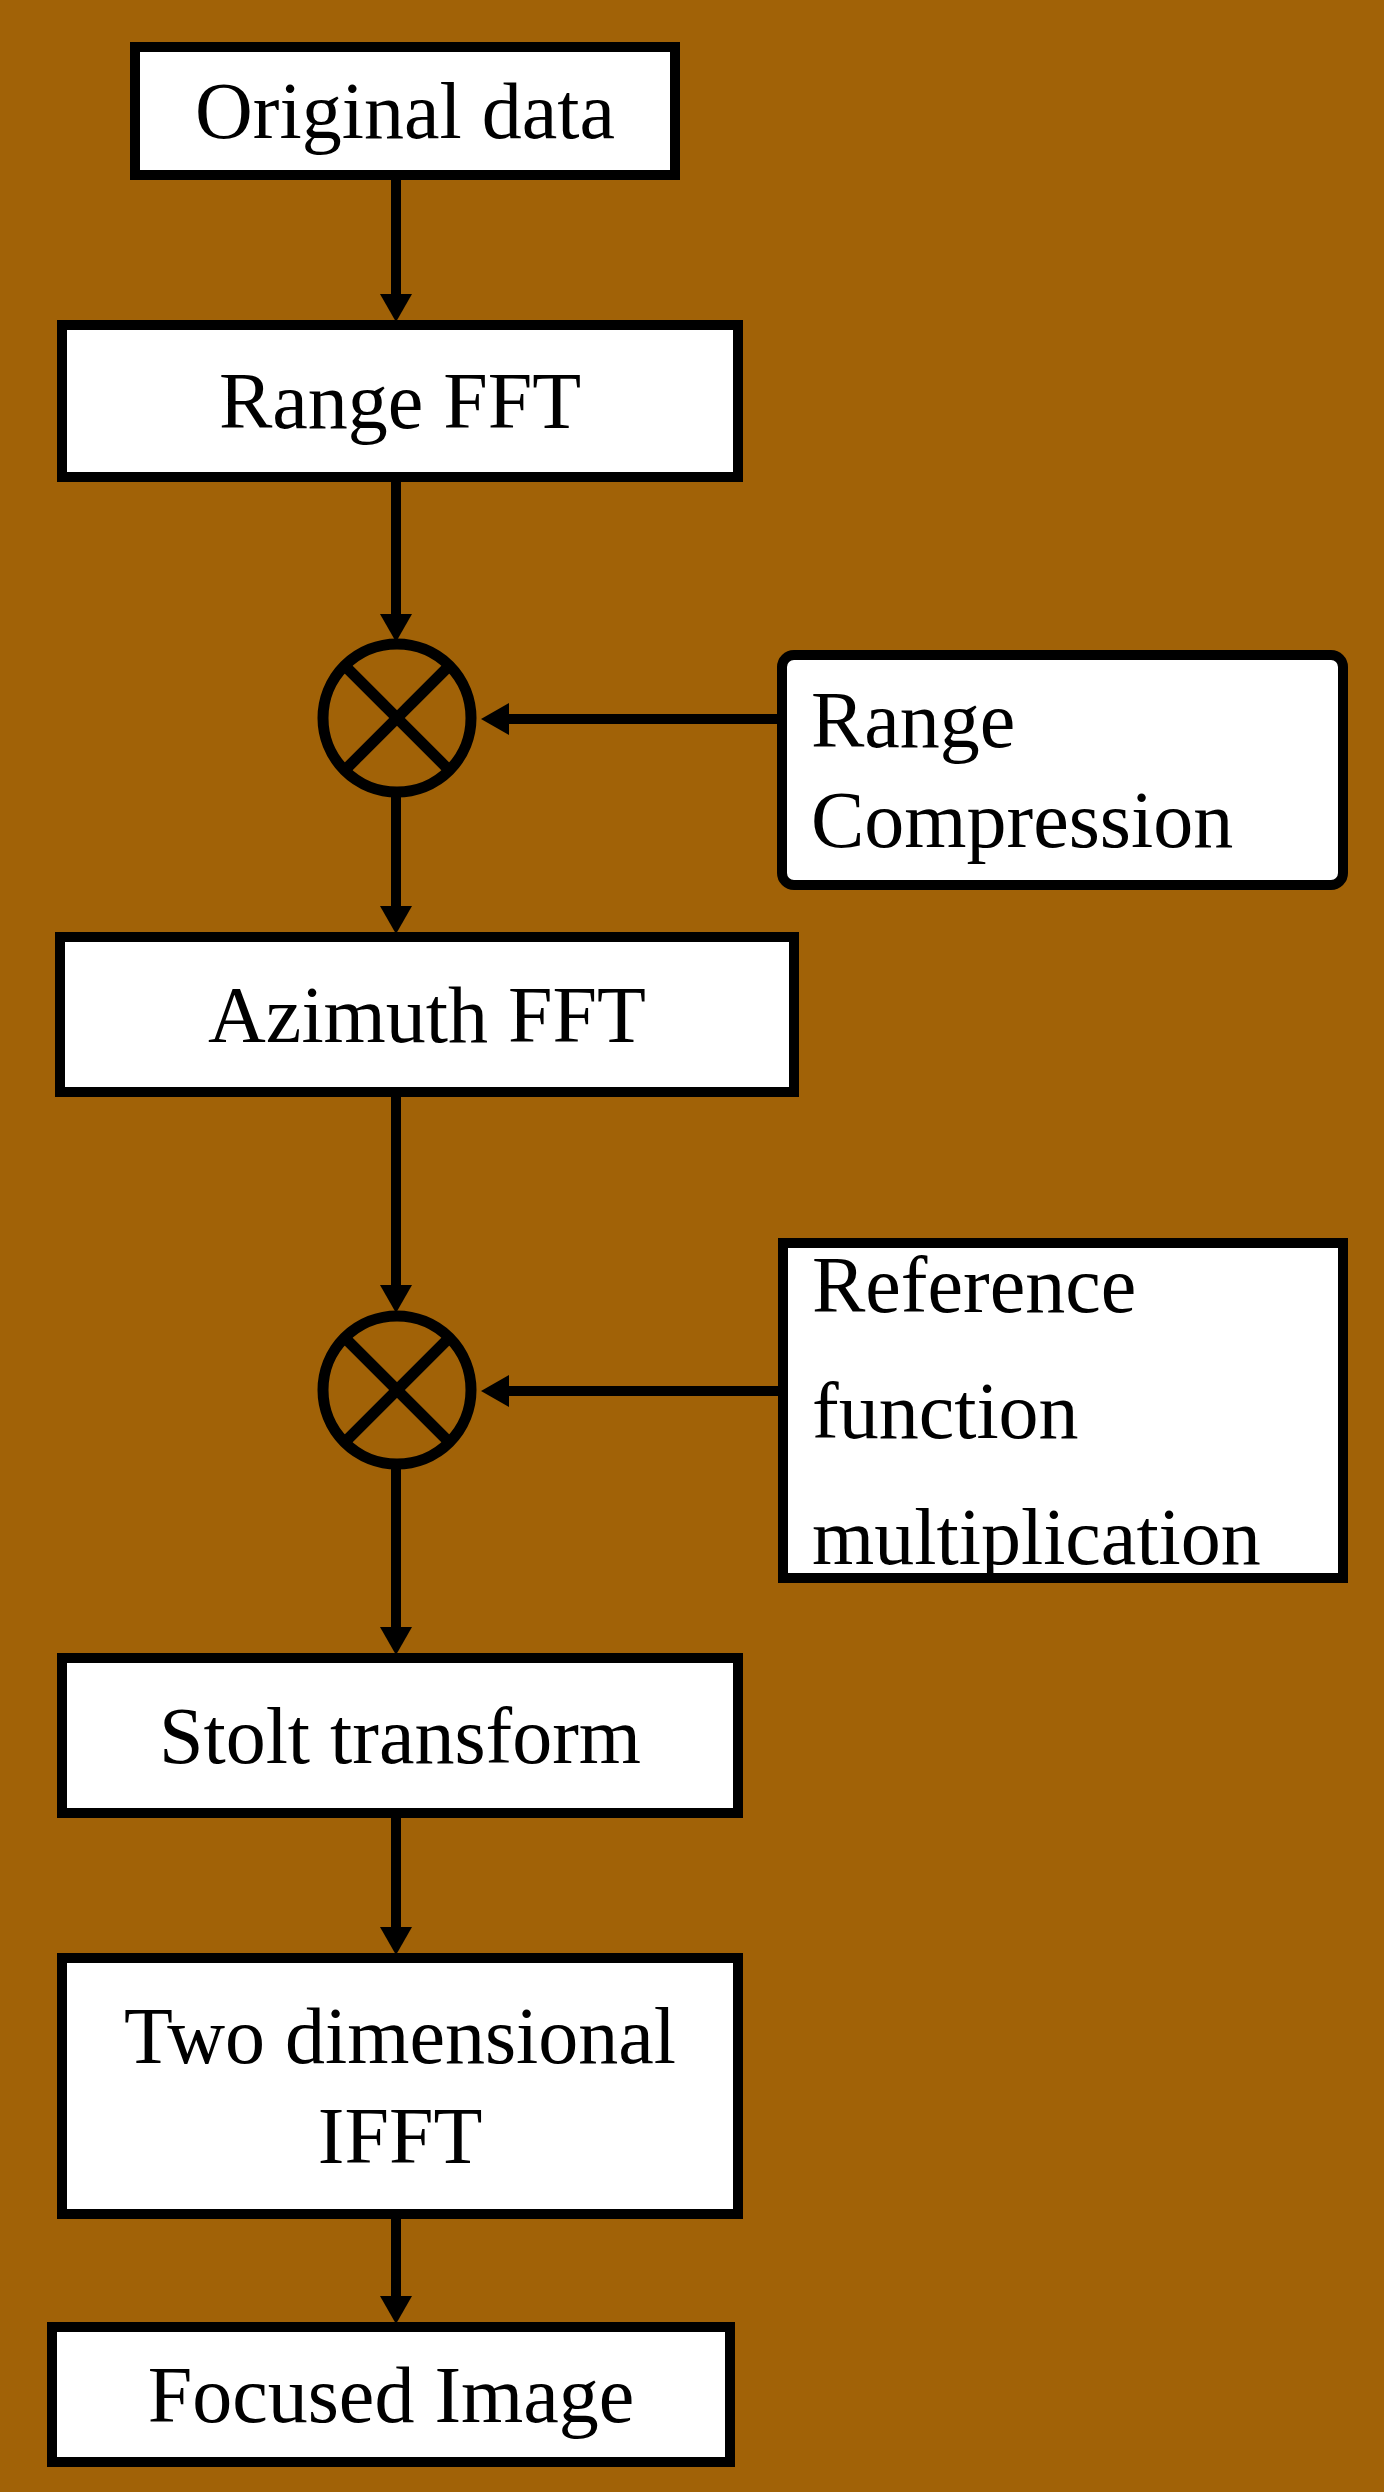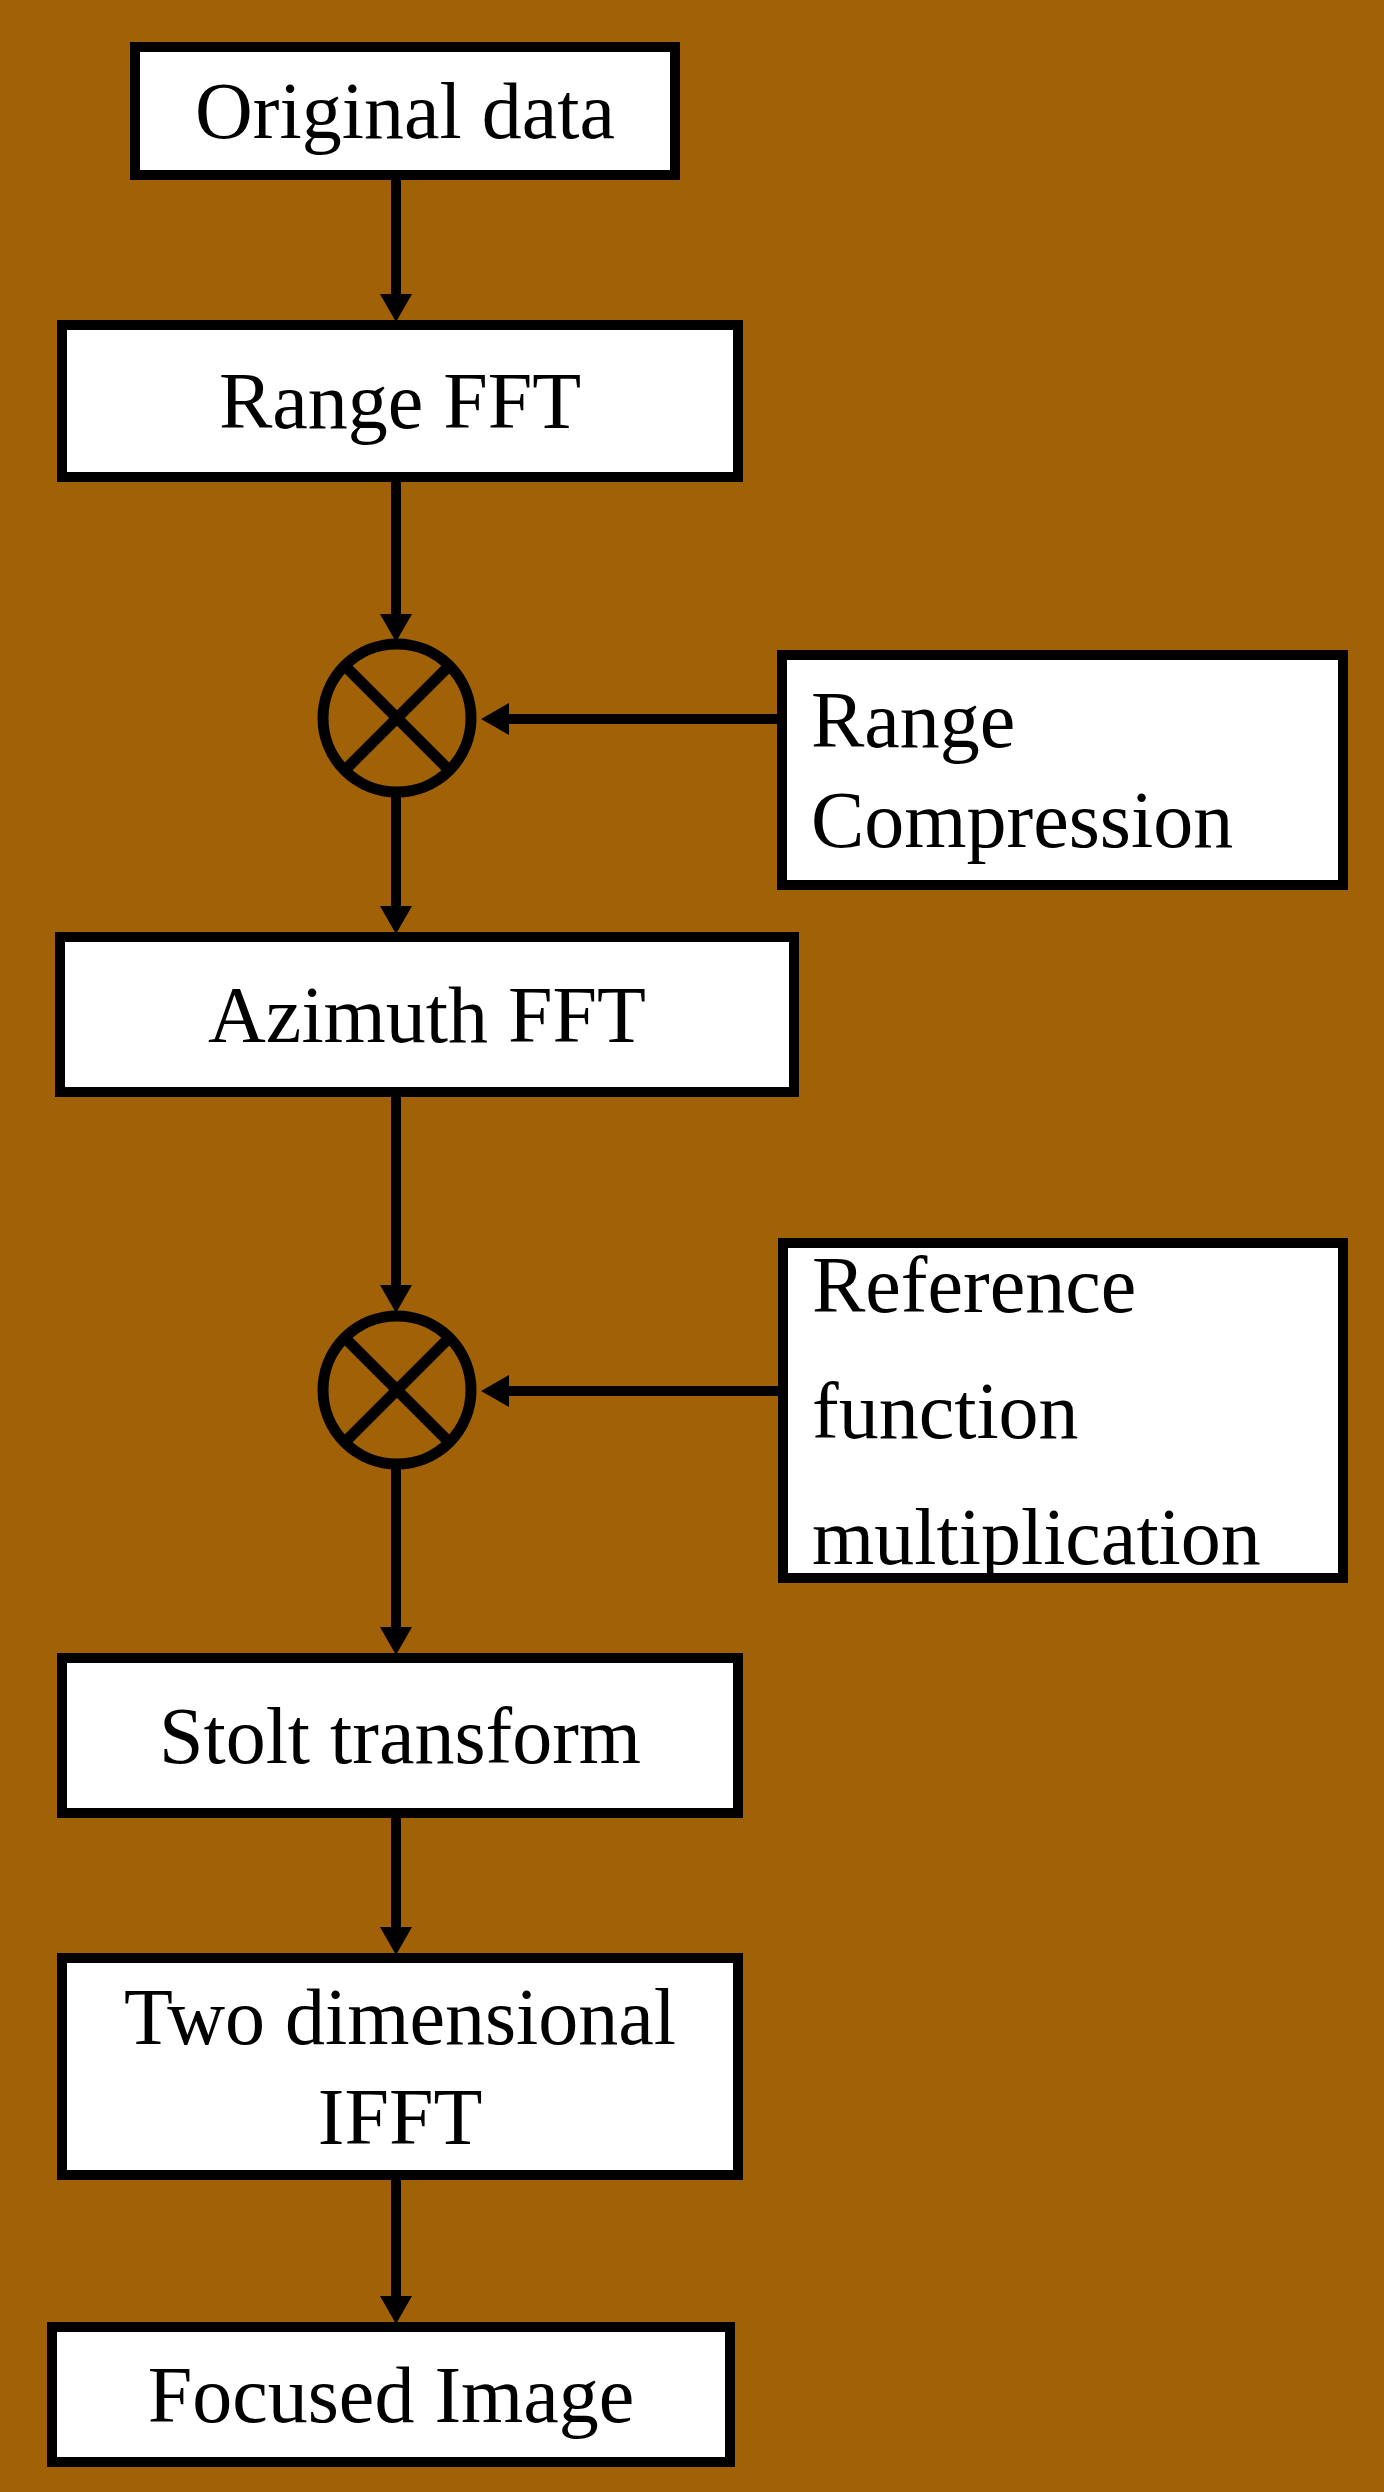--- a/index.html
+++ b/index.html
@@ -42,24 +42,24 @@
   .node.left-text {
     align-items: flex-start;
     text-align: left;
     padding-left: 24px;
   }
   
   .box-original   { left: 130px; top: 42px;   width: 550px; height: 138px; }
   .box-rangefft   { left: 57px;  top: 320px;  width: 686px; height: 162px; }
   .box-azimuthfft { left: 55px;  top: 932px;  width: 744px; height: 165px; }
   .box-stolt      { left: 57px;  top: 1653px; width: 686px; height: 165px; }
-  .box-ifft       { left: 57px;  top: 1953px; width: 686px; height: 227px; }
+  .box-ifft       { left: 57px;  top: 1953px; width: 686px; height: 266px; }
   .box-focused    { left: 47px;  top: 2322px; width: 688px; height: 145px; }
   
-  .box-rangecomp  { left: 777px; top: 650px;  width: 571px; height: 240px; }
+  .box-rangecomp  { left: 777px; top: 650px;  width: 571px; height: 240px; border-radius: 17px; }
   .box-refmult    { left: 778px; top: 1238px; width: 570px; height: 345px; gap: 26px; }
 </style>
 </head>
 <body>
 
 <div class="canvas">
 
   <svg class="connectors" viewBox="0 0 1384 2492" xmlns="http://www.w3.org/2000/svg">
 
     <g stroke="#000" stroke-width="10" fill="#000">

